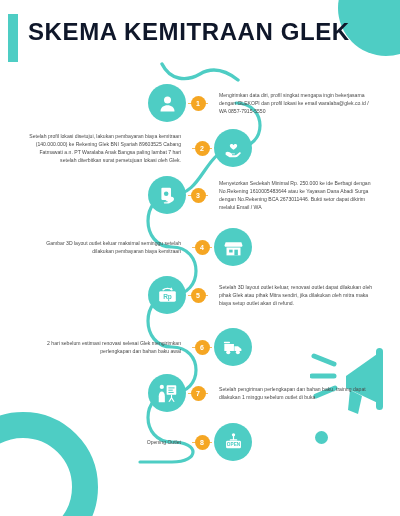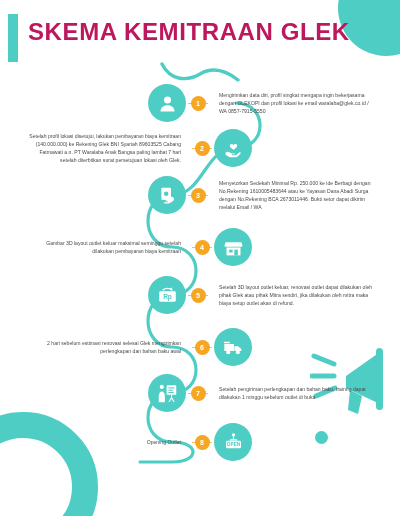--- a/index.html
+++ b/index.html
@@ -37,21 +37,21 @@
   }
   #megaphone {
     right:4px; bottom:96px; width:86px; height:74px;
   }
 
   
   #page-title {
     position:absolute; left:28px; top:18px;
     font-size:24px; font-weight:bold;
     letter-spacing:0.6px;
-    color:#be185d;
+    color:#0f172a;
     white-space:nowrap;
   }
 
   
   #flow-path {
     position:absolute; left:0; top:0;
     width:400px; height:516px;
   }
 
   

